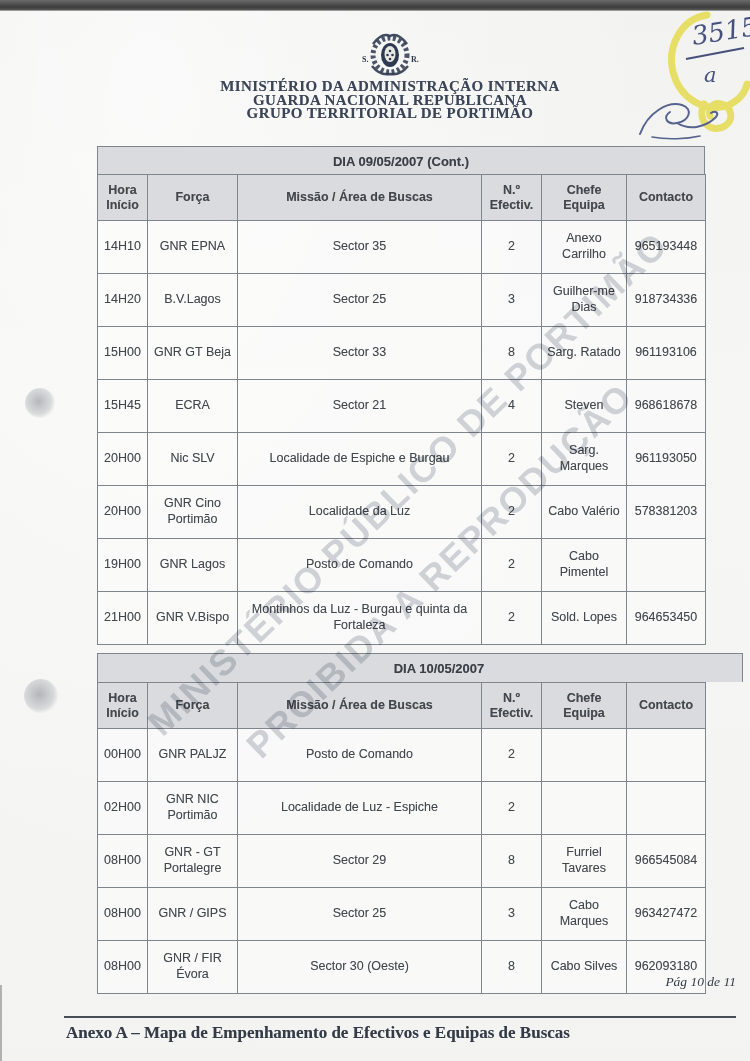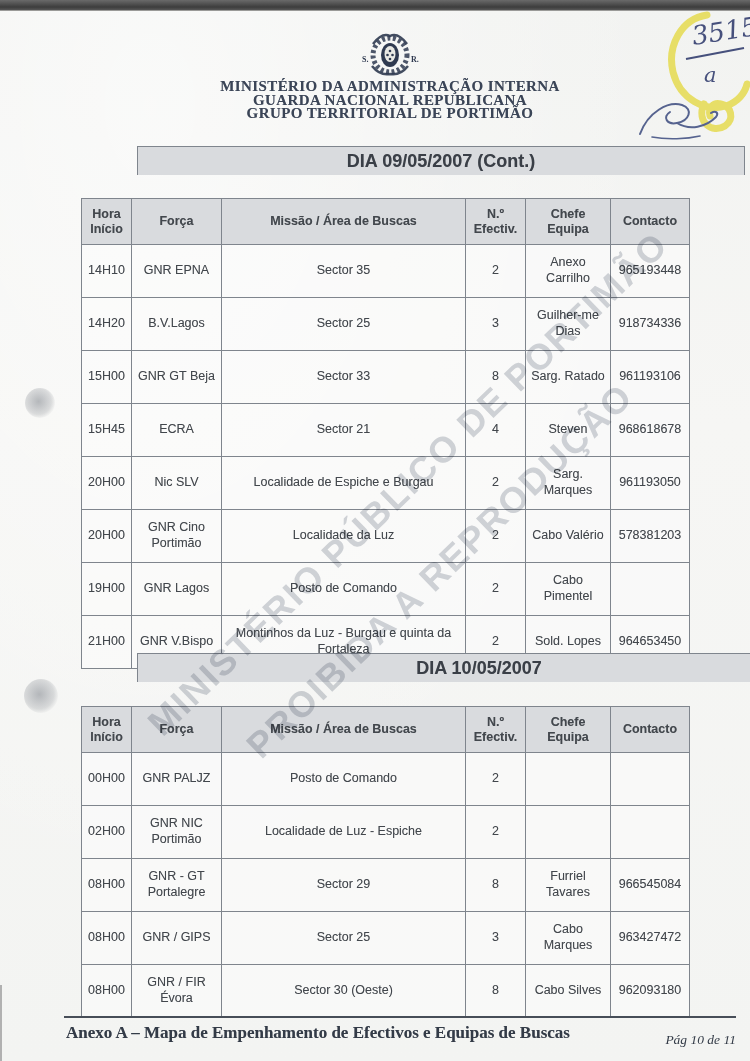--- a/index.html
+++ b/index.html
@@ -41,31 +41,29 @@
     font-family: "Liberation Serif", serif;
     font-weight: bold; letter-spacing: .4px;
     color: #3b4557; line-height: 13.5px; font-size: 15px;
     text-shadow: 0 0 .5px rgba(60,70,90,.4);
   }
   
   .table-title {
     position: absolute; left: 97px; width: 606px; height: 28px;
     background: #d9dbde; border: 1px solid #7f858d; border-bottom: none;
     display: flex; align-items: center; justify-content: center;
-    font-weight: bold; font-size: 18px; color: #3a3f47;
+    font-weight: bold; font-size: 13px; color: #3a3f47;
     text-shadow: 0 0 .5px rgba(60,60,60,.35);
-    margin-left: 40px;
   }
   .title-1 { top: 146px; }
   .title-2 { top: 653px; padding-left: 38px; }
   table.doc-table {
-    position: absolute; left: 81px; width: 608px;
+    position: absolute; left: 97px; width: 608px;
     border-collapse: collapse; table-layout: fixed;
     background: rgba(252,252,251,.6);
-    margin-top: 24px;
   }
   .table-1 { top: 174px; }
   .table-2 { top: 682px; }
   .doc-table th, .doc-table td {
     border: 1px solid #7f858d;
     text-align: center; vertical-align: middle;
     color: #42474d; padding: 2px 4px;
     text-shadow: 0 0 .5px rgba(60,60,60,.3);
     overflow: hidden;
   }
@@ -97,21 +95,21 @@
   .footer-rule {
     position: absolute; left: 64px; top: 1016px; width: 672px; height: 2px;
     background: #474e58;
   }
   .footer-left {
     position: absolute; left: 66px; top: 1023px;
     font-family: "Liberation Serif", serif; font-weight: bold;
     font-size: 17px; color: #333b47; text-shadow: 0 0 .4px rgba(50,55,70,.4);
   }
   .footer-right {
-    position: absolute; right: 14px; top: 1032px;
+    position: absolute; right: 14px; top: 974px;
     font-family: "Liberation Serif", serif; font-style: italic;
     font-size: 13.5px; color: #333b47;
   }
 </style>
 </head>
 <body>
 
 <div class="sheet">
 
   <div class="scan-topbar"></div>

